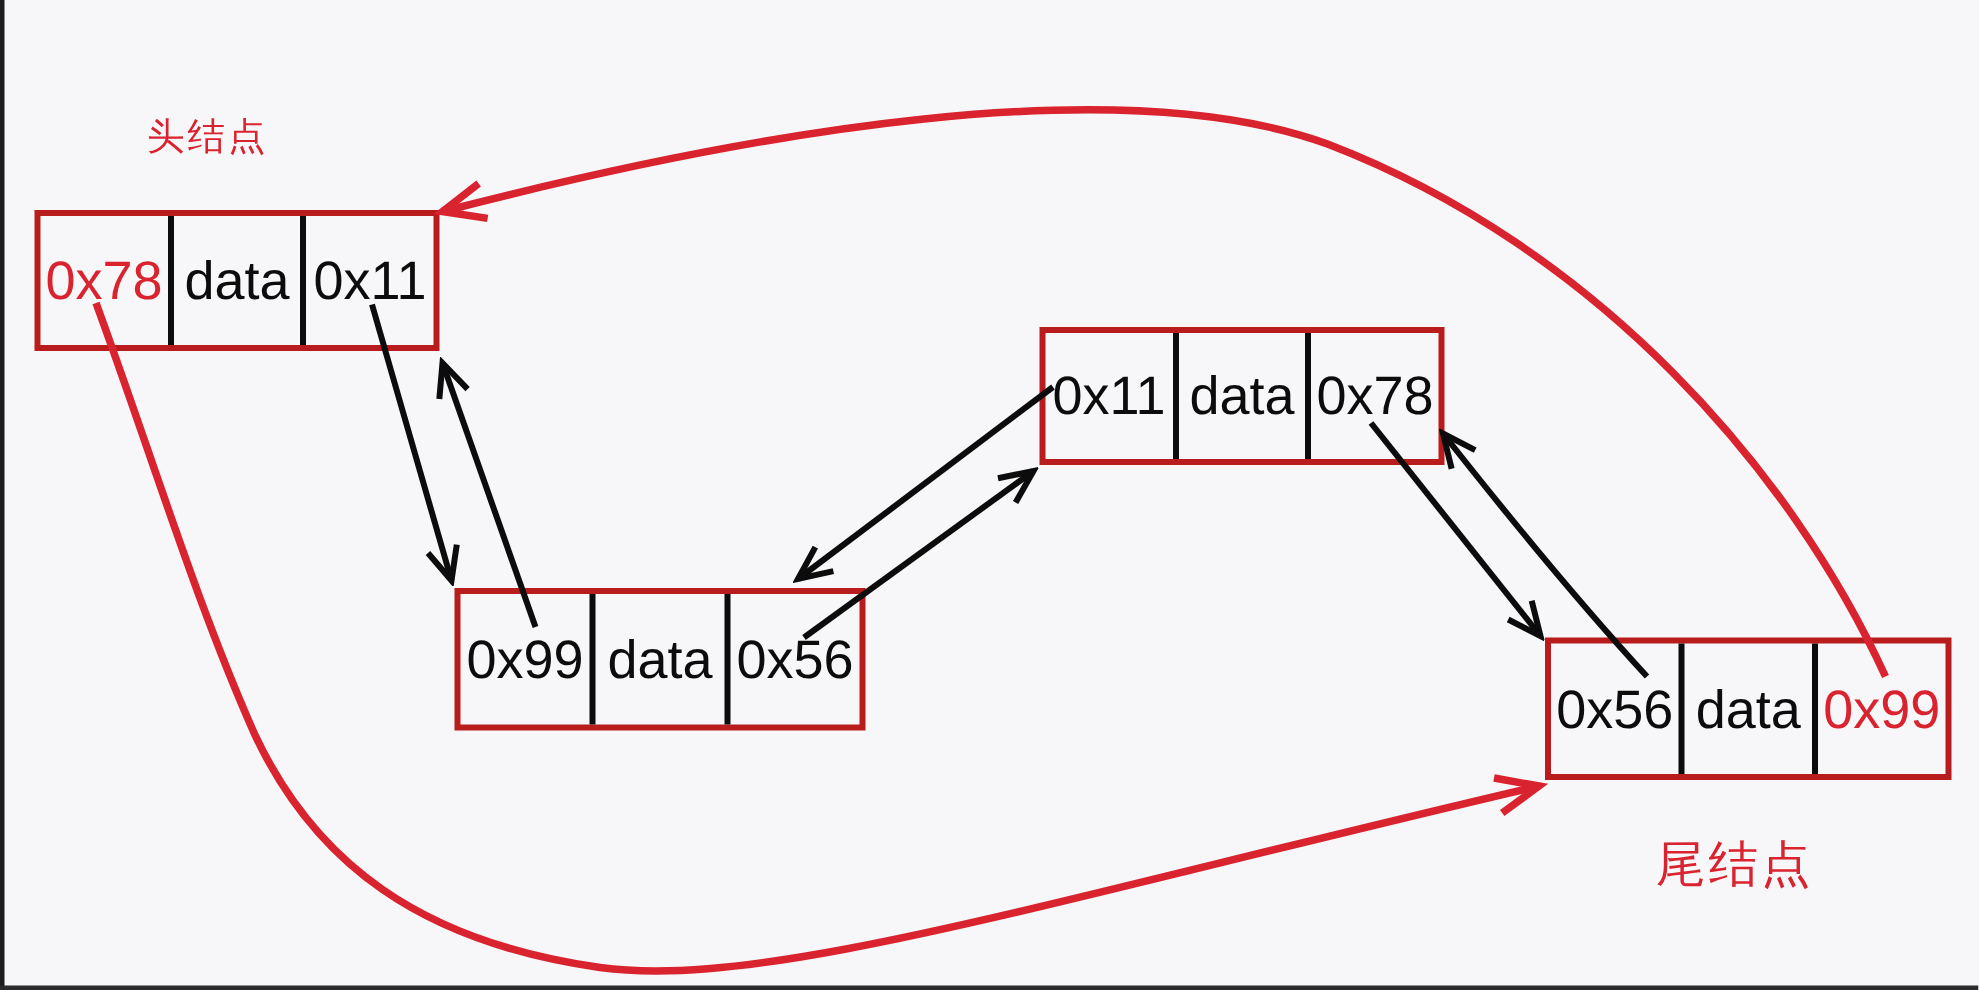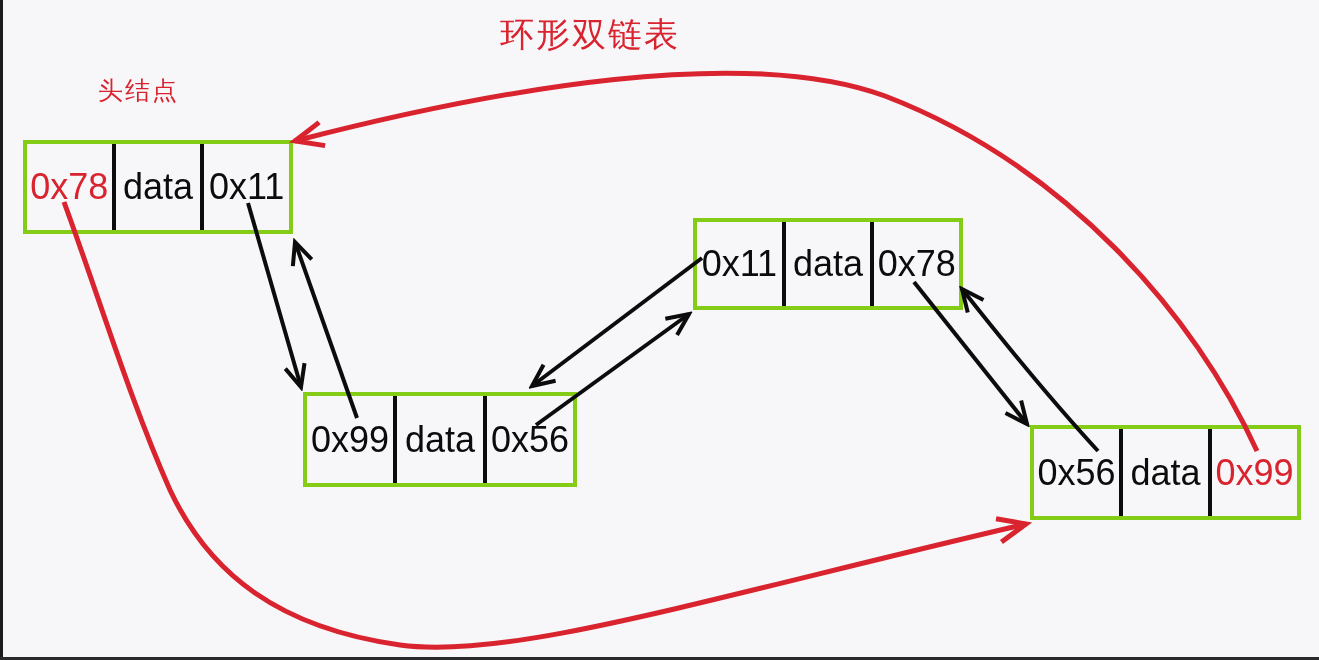--- a/index.html
+++ b/index.html
@@ -24,21 +24,21 @@
   .title{
     position:absolute;
     font-size:34px;
     letter-spacing:2px;
     white-space:nowrap;
   }
   .red-text{color:#d9232e;}
   .node{
     position:absolute;
     display:flex;
-    border:4px solid #84cc16;
+    border:4px solid #b91c1c;
     box-sizing:border-box;
     background:transparent;
   }
   .cell{
     flex:1;
     display:flex;
     align-items:center;
     justify-content:center;
     font-size:36px;
     color:#0c0c0c;
@@ -55,24 +55,24 @@
   .arrow-red{stroke:#d9232e;stroke-width:5;}
 </style>
 </head>
 <body>
 
 <div id="canvas">
 
   <div class="edge-left"></div>
   <div class="edge-bottom"></div>
 
-  <div class="title red-text" style="left:500px;top:12px;">环形双链表</div>
 
   <div class="title red-text" style="left:98px;top:74px;font-size:25px;">头结点</div>
 
+  <div class="title red-text" style="left:1104px;top:554px;font-size:33px;">尾结点</div>
 
   <div class="node" style="left:23px;top:140px;width:270px;height:94px;">
     <div class="cell" style="color: rgb(217, 35, 46);">0x78</div>
     <div class="cell" style="color: rgb(12, 12, 12);">data</div>
     <div class="cell" style="color: rgb(12, 12, 12);">0x11</div>
   </div>
 
   <div class="node" style="left:303px;top:392px;width:274px;height:95px;">
     <div class="cell" style="color: rgb(12, 12, 12);">0x99</div>
     <div class="cell" style="color: rgb(12, 12, 12);">data</div>

